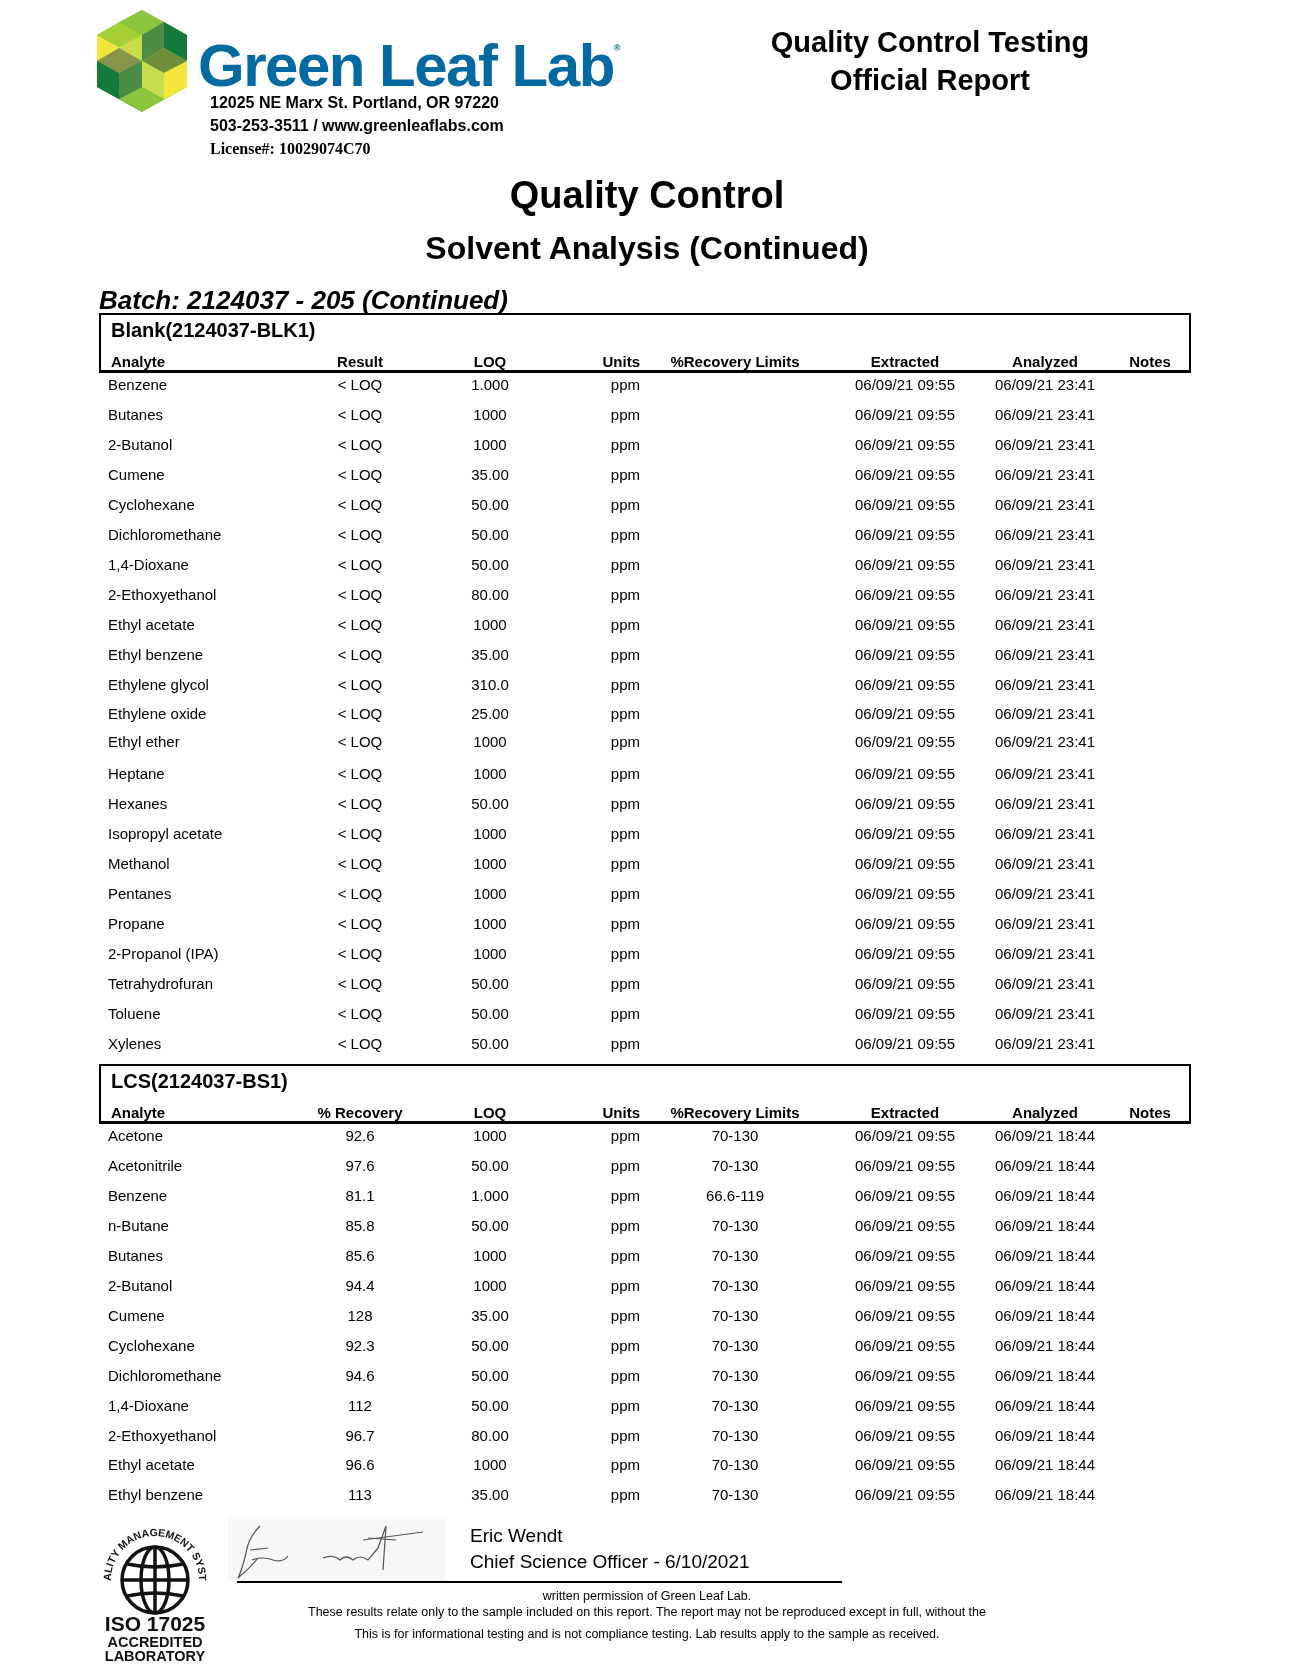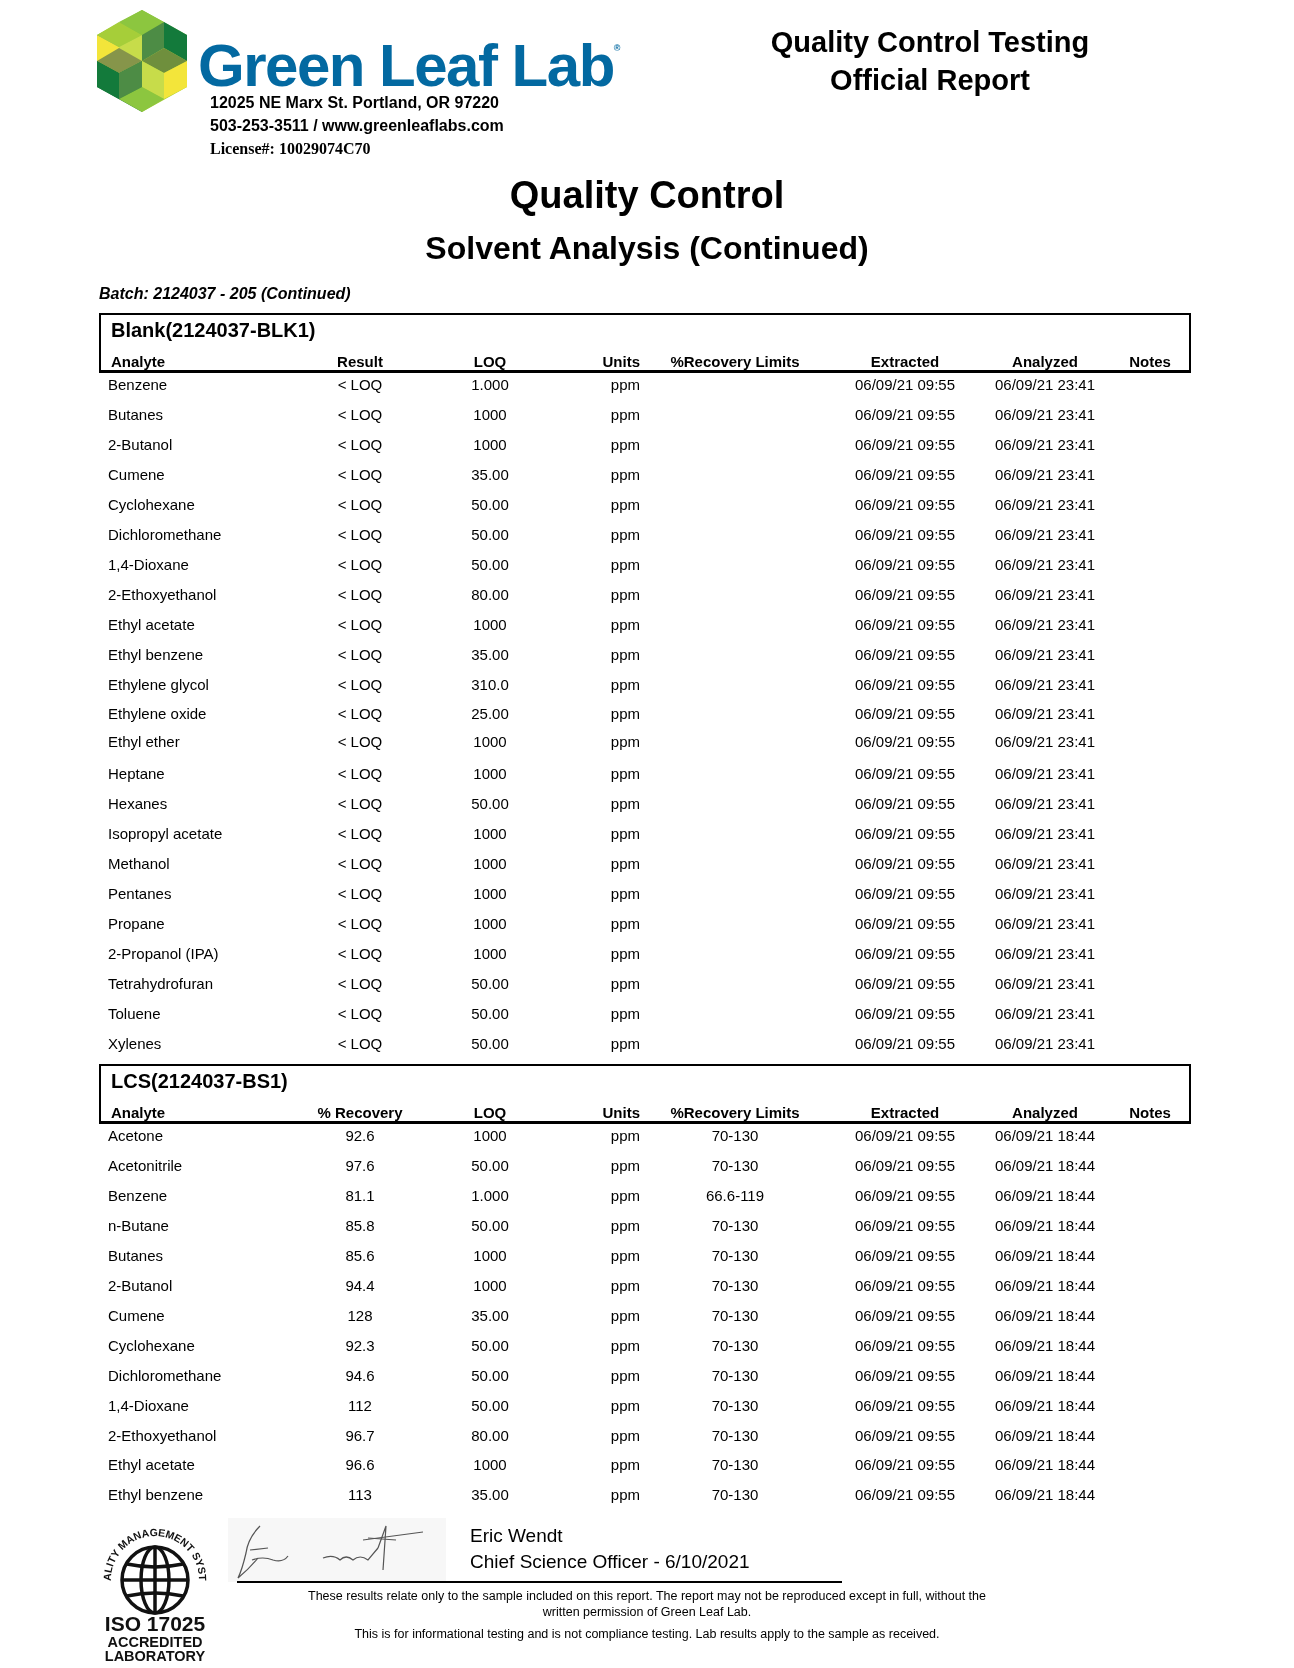--- a/index.html
+++ b/index.html
@@ -15,21 +15,21 @@
   .addr { left: 210px; font-size: 16px; font-weight: bold; }
   .addr.l1 { top: 94px; }
   .addr.l2 { top: 117px; }
   .license { left: 210px; top: 140px; font-size: 16px; font-weight: bold;
              font-family: "Liberation Serif", serif; }
   .report-title { left: 730px; top: 23px; width: 400px; text-align: center; font-size: 29px;
                   font-weight: bold; line-height: 38px; }
 
   .main-title { left: 0; width: 1294px; text-align: center; top: 174px; font-size: 38px; font-weight: bold; }
   .sub-title { left: 0; width: 1294px; text-align: center; top: 230px; font-size: 32px; font-weight: bold; }
-  .batch { left: 99px; top: 285px; font-size: 16px; font-weight: bold; font-style: italic; text-align: center; }
+  .batch { left: 99px; top: 285px; font-size: 26px; font-weight: bold; font-style: italic; text-align: center; }
 
   
   .section-box { position: absolute; left: 99px; width: 1092px; border: 2px solid #000; border-bottom-width: 3px; box-sizing: border-box; }
   .section-title { position: absolute; left: 10px; top: 4px; font-size: 20px; font-weight: bold; }
   .rows { position: absolute; left: 0; width: 1294px; }
   .row { position: absolute; left: 0; width: 1294px; height: 30px; font-size: 15px; }
   .cell { position: absolute; top: 0; white-space: nowrap; }
 
   .c-analyte { left: 108px; }
   .c-result { left: 310px; width: 100px; text-align: center; }
@@ -508,16 +508,16 @@
     <path d="M 135 22 L 195 14"></path>
     <path d="M 140 20 L 168 22"></path>
   </g>
 </svg>
 <div class="abs signer">
   <div>Eric Wendt</div>
   <div>Chief Science Officer - 6/10/2021</div>
 </div>
 <div class="abs sig-line"></div>
 <div class="abs disclaimer disc1">
+  <div>written permission of Green Leaf Lab.</div>
   <div>These results relate only to the sample included on this report. The report may not be reproduced except in full, without the</div>
-  <div>written permission of Green Leaf Lab.</div>
 </div>
 <div class="abs disclaimer disc2">This is for informational testing and is not compliance testing. Lab results apply to the sample as received.</div>
 
 </body></html>

